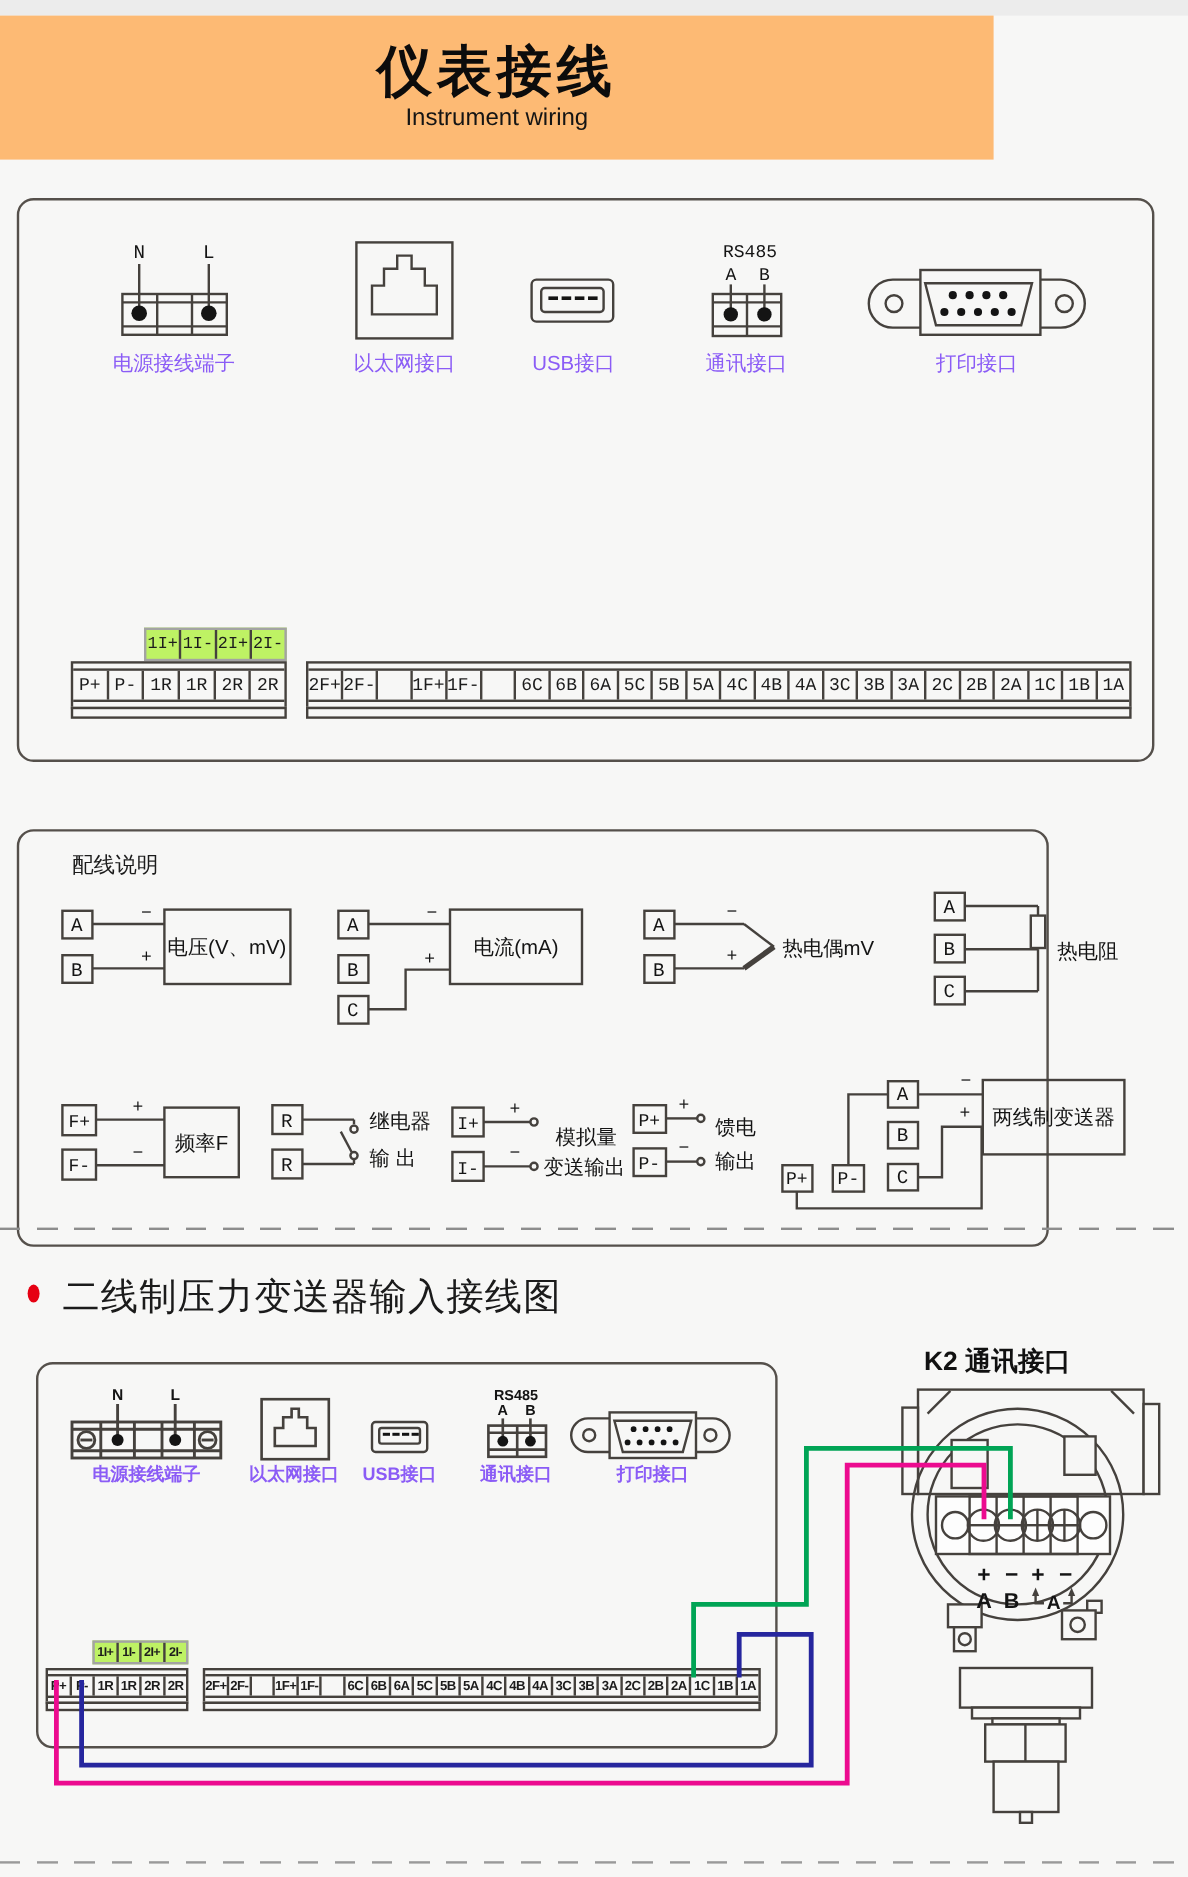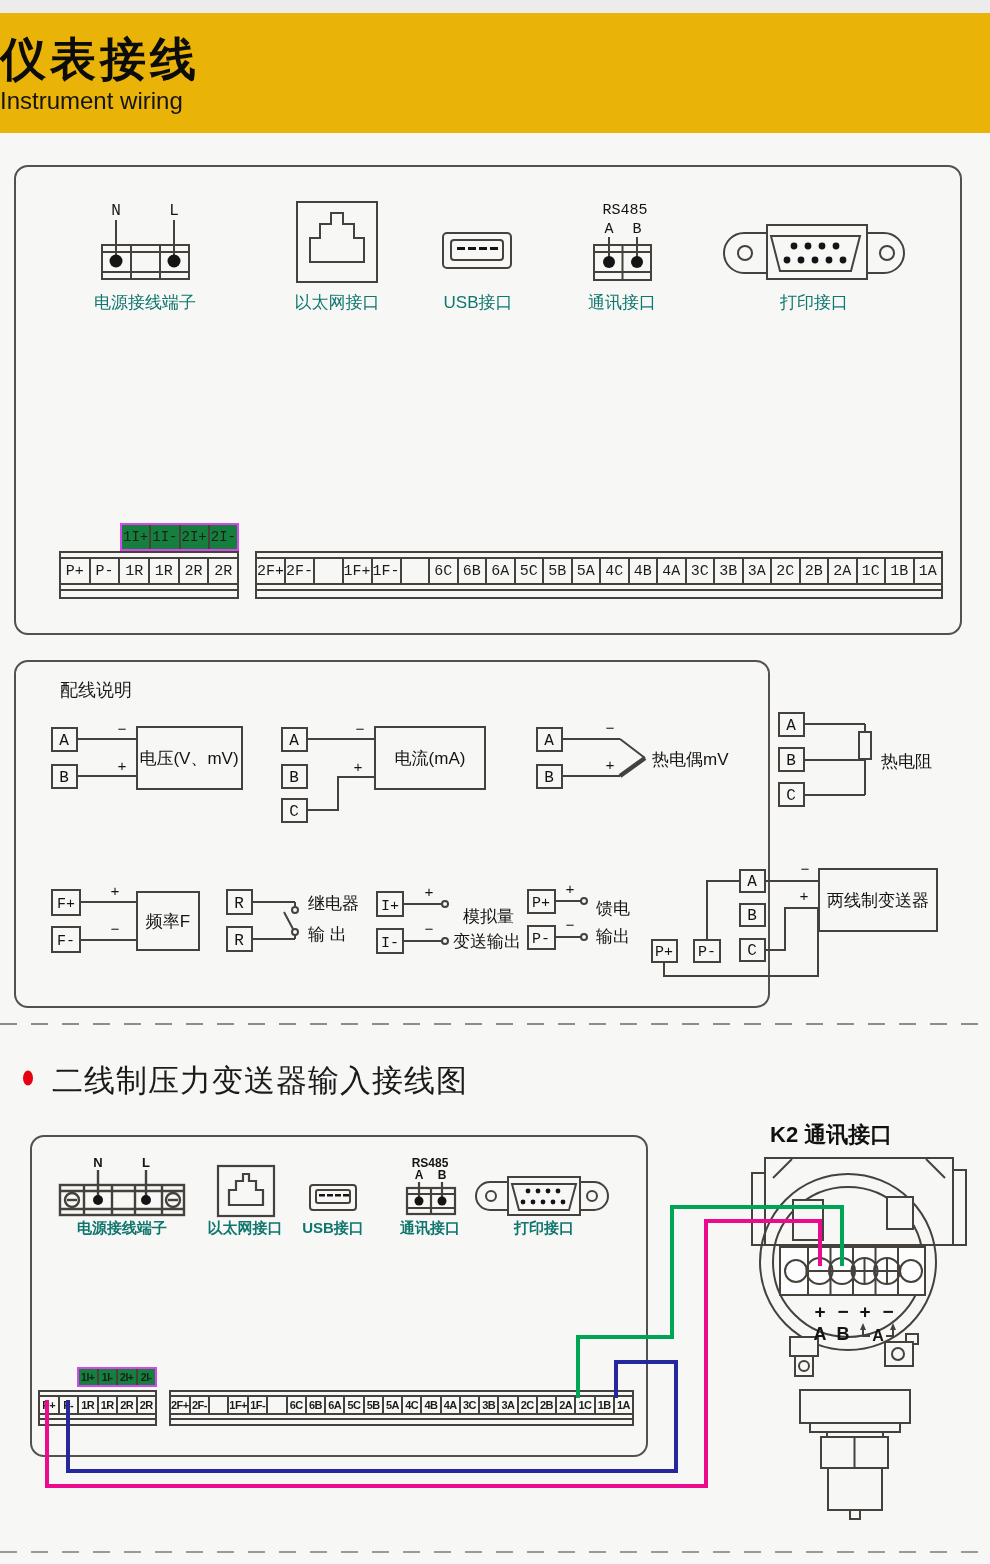--- a/index.html
+++ b/index.html
@@ -1,32 +1,32 @@
 <!DOCTYPE html>
 <html><head>
 <meta charset="utf-8">
 <style>
   html,body{margin:0;padding:0}
   body{width:990px;height:1564px;position:relative;background:#f7f7f6;
        font-family:"Liberation Sans",sans-serif;color:#1c1c1c;overflow:hidden}
   .header-top{position:absolute;left:0;top:0;width:990px;height:13px;background:#ececec}
-  .header{position:absolute;left:0;top:13px;width:990px;height:120px;background:#eab308;}
+  .header{position:absolute;left:0;top:13px;width:828px;height:120px;background:#fdba74;text-align:center}
   .header h1{margin:16px 0 0 0;font-size:46px;font-weight:bold;letter-spacing:4px;color:#0c0c0c}
-  .header .sub{margin-top:-4px;font-size:24px;color:#141414}
+  .header .sub{margin-top:-4px;font-size:20px;color:#141414}
   .panel{position:absolute;border:2px solid #55504b;border-radius:14px;background:#f7f7f6;box-sizing:border-box}
   #box1{left:14px;top:165px;width:948px;height:470px}
-  #box2{left:14px;top:660px;width:756px;height:348px}
+  #box2{left:14px;top:691px;width:860px;height:348px}
   #box3{left:30px;top:1135px;width:618px;height:322px}
-  .conn-label{position:absolute;transform:translateX(-50%);font-size:17px;white-space:nowrap;color:#0f766e}
+  .conn-label{position:absolute;transform:translateX(-50%);font-size:17px;white-space:nowrap;color:#8b5cf6}
   #box3 .conn-label{font-weight:bold;font-size:15px}
   svg{overflow:visible;position:absolute}
   svg text{font-family:"Liberation Mono",monospace;fill:#141414;stroke:none}
   svg text.cjk{font-family:"Liberation Sans",sans-serif}
   svg text.b{font-weight:bold;font-family:"Liberation Sans",sans-serif}
-  .taux{position:absolute;display:flex;border:2px solid #d946ef;box-sizing:border-box;background:#15803d}
+  .taux{position:absolute;display:flex;border:2px solid #a3a3a3;box-sizing:border-box;background:#bef264}
   .tstrip{position:absolute;border:2px solid #45413d;box-sizing:border-box;display:flex;flex-direction:column;background:#f7f7f6}
   .rail-t{height:4px;border-bottom:2px solid #45413d}
   .rail-b{height:4px;border-top:2px solid #45413d}
   .cells{flex:1;display:flex}
   .cell{flex:1;display:flex;align-items:center;justify-content:center;border-left:2px solid #45413d;
         font-family:"Liberation Mono",monospace;font-size:15px;white-space:nowrap}
   .cell:first-child{border-left:none}
   .tbar{position:absolute;border:2px solid #45413d;box-sizing:border-box;height:10px;background:#f7f7f6}
   #box3 .cell{font-family:"Liberation Sans",sans-serif;font-weight:bold;font-size:11px;letter-spacing:-0.5px}
   #box3 .taux .cell{font-size:10.5px}

